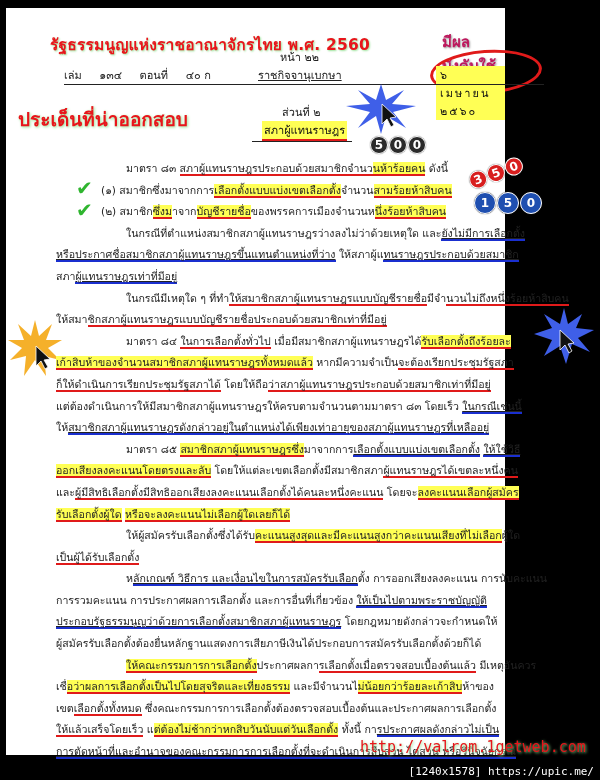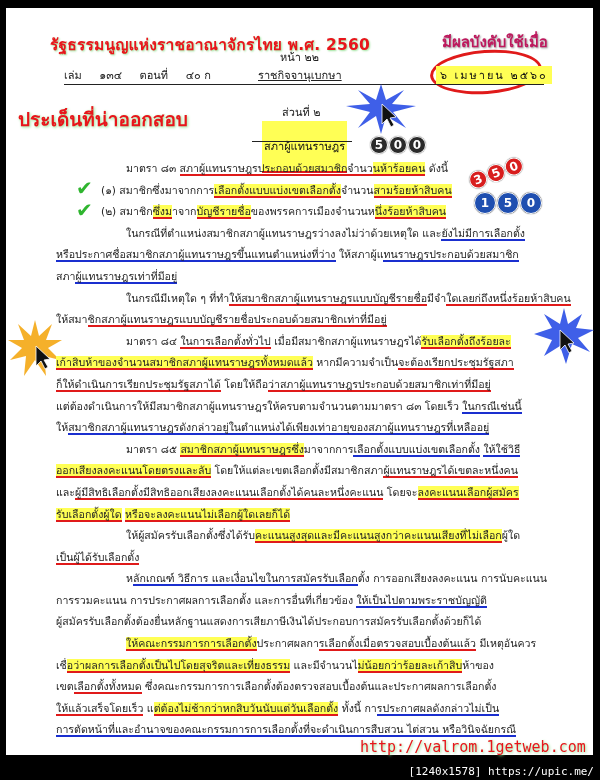--- a/index.html
+++ b/index.html
@@ -1,19 +1,19 @@
 <!DOCTYPE html>
 <html><head>
 <meta charset="utf-8">
 <style>
   * { box-sizing: border-box; margin: 0; padding: 0; }
   html, body { width: 600px; height: 780px; background: #000; overflow: hidden; }
   body { font-family: "DejaVu Sans", sans-serif; position: relative; }
   .page {
-    position: absolute; left: 6px; top: 8px; width: 587px; height: 747px;
+    position: absolute; left: 6px; top: 8px; width: 499px; height: 747px;
     background: #fff;
   }
   .doc-title {
     position: absolute; left: 44px; top: 24px; font-size: 15.5px; font-weight: bold;
     color: #e8151b; text-shadow: 1px 1px 2px #9be39b; letter-spacing: 0.2px;
   }
   .effective {
     position: absolute; left: 436px; top: 22px; font-size: 15px; font-weight: bold;
     color: #be185d; text-shadow: 1px 1px 2px #999;
   }
@@ -30,28 +30,28 @@
     border: 3px solid #e01a1a; border-radius: 50%; transform: rotate(-4deg);
   }
   .rule { position: absolute; height: 1px; background: #222; }
   .exam-points {
     position: absolute; left: 12px; top: 96px; font-size: 19px; font-weight: bold;
     color: #e8151b; text-shadow: 1px 1px 3px #8fe08f;
   }
   .part-label { position: absolute; left: 276px; top: 95px; font-size: 11px; color: #222; text-align: right; }
   .part-title {
     position: absolute; left: 256px; top: 113px; font-size: 11px; color: #111;
-    background: #ffff55; padding: 16px 2px; border-bottom: 2px solid #e01a1a;
+    background: #ffff55; padding: 0 2px; border-bottom: 2px solid #e01a1a;
   }
   .body-text { position: absolute; left: 50px; top: 150px; width: 500px; font-size: 10.6px; color: #222; line-height: 21.6px; }
   .line { white-space: nowrap; position: relative; height: 21.6px; }
   .indent { padding-left: 70px; }
   .hl { background: #ffff55; }
   .ur { border-bottom: 2px solid #e01a1a; }
-  .ub { border-bottom: 2px solid #1a2fcf; }
+  .ub { border-bottom: 2px solid #1a2fcf; text-decoration: underline; }
   .check { position: absolute; font-size: 20px; color: #2fb52f; font-weight: bold; }
   .badge-group { position: absolute; display: flex; gap: 1px; }
   .badge {
     width: 18px; height: 18px; border-radius: 50%; color: #fff; font-weight: bold;
     font-size: 12px; display: flex; align-items: center; justify-content: center;
     border: 1px solid #fff; box-shadow: 0 0 1px #333;
   }
   .starburst { position: absolute; }
   .url {
     position: absolute; left: 354px; top: 730px; font-size: 15px; color: #e8151b;
@@ -131,21 +131,21 @@
     <div class="line indent">
       <span>ในกรณีที่ตำแหน่งสมาชิกสภาผู้แทนราษฎรว่างลงไม่ว่าด้วยเหตุใด และ</span><span class="ub">ยังไม่มีการเลือกตั้ง</span>
     </div>
     <div class="line">
       <span class="ub">หรือประกาศชื่อสมาชิกสภาผู้แทนราษฎรขึ้นแทนตำแหน่งที่ว่าง</span><span> ให้สภาผู้แ</span><span class="ub">ทนราษฎรประกอบด้วยสมาชิก</span>
     </div>
     <div class="line">
       <span>สภา</span><span class="ub">ผู้แทนราษฎรเท่าที่มีอยู่</span>
     </div>
     <div class="line indent">
-      <span>ในกรณีมีเหตุใด ๆ ที่ทำ</span><span class="ur">ให้สมาชิกสภาผู้แทนราษฎรแบบบัญชีรายชื่อ</span><span>มีจำ</span><span class="ur">ใดเลยก่ถึงหนึ่งร้อยห้าสิบคน</span>
+      <span>ในกรณีมีเหตุใด ๆ ที่ทำ</span><span class="ur">ให้สมาชิกสภาผู้แทนราษฎรแบบบัญชีรายชื่อ</span><span>มีจำ</span><span class="ur">นวนไม่ถึงหนึ่งร้อยห้าสิบคน</span>
     </div>
     <div class="line">
       <span>ให้สมา</span><span class="ur">ชิกสภาผู้แทนราษฎรแบบบัญชีรายชื่อประกอบด้วยสมาชิกเท่าที่มีอยู่</span>
     </div>
     <div class="line indent">
       <span>มาตรา ๘๔ </span><span class="ur">ในการเลือกตั้งทั่วไป</span><span> เมื่อมีสมาชิกสภาผู้แทนราษฎรได้</span><span class="hl ur">รับเลือกตั้งถึงร้อยละ</span>
     </div>
     <div class="line">
       <span class="hl ur">เก้าสิบห้าของจำนวนสมาชิกสภาผู้แทนราษฎรทั้งหมดแล้ว</span><span> หากมีความจำเป็น</span><span class="ur">จะต้องเรียกประชุมรัฐสภา</span>
     </div>
@@ -174,20 +174,23 @@
       <span>ให้ผู้สมัครรับเลือกตั้งซึ่งได้รับ</span><span class="hl ur">คะแนนสูงสุดและมีคะแนนสูงกว่าคะแนนเสียงที่ไม่เลือก</span><span>ผู้ใด</span>
     </div>
     <div class="line">
       <span class="ur">เป็นผู้ได้รับเลือกตั้ง</span>
     </div>
     <div class="line indent">
       <span>ห</span><span class="ub">ลักเกณฑ์ วิธีการ และเงื่อนไขในการสมัครรับเลือก</span><span>ตั้ง การออกเสียงลงคะแนน การนับคะแนน</span>
     </div>
     <div class="line">
       <span>การรวมคะแนน การประกาศผลการเลือกตั้ง และการอื่นที่เกี่ยวข้อง </span><span class="ub">ให้เป็นไปตามพระราชบัญญัติ</span>
+    </div>
+    <div class="line">
+      <span class="ub">ประกอบรัฐธรรมนูญว่าด้วยการเลือกตั้งสมาชิกสภาผู้แทนราษฎร</span><span> โดยกฎหมายดังกล่าวจะกำหนดให้</span>
     </div>
     <div class="line">
       <span>ผู้สมัครรับเลือกตั้งต้องยื่นหลักฐานแสดงการเสียภาษีเงินได้ประกอบการสมัครรับเลือกตั้งด้วยก็ได้</span>
     </div>
     <div class="line indent">
       <span class="hl ur">ให้คณะกรรมการการเลือกตั้ง</span><span>ประกาศผลกา</span><span class="ur">รเลือกตั้งเมื่อตรวจสอบเบื้องต้นแล้ว</span><span> มีเหตุอันควร</span>
     </div>
     <div class="line">
       <span>เชื่</span><span class="hl ur">อว่าผลการเลือกตั้งเป็นไปโดยสุจริตและเที่ยงธรรม</span><span> และมีจำนวนไ</span><span class="hl ur">ม่น้อยกว่าร้อยละเก้าสิบ</span><span>ห้าของ</span>
     </div>

